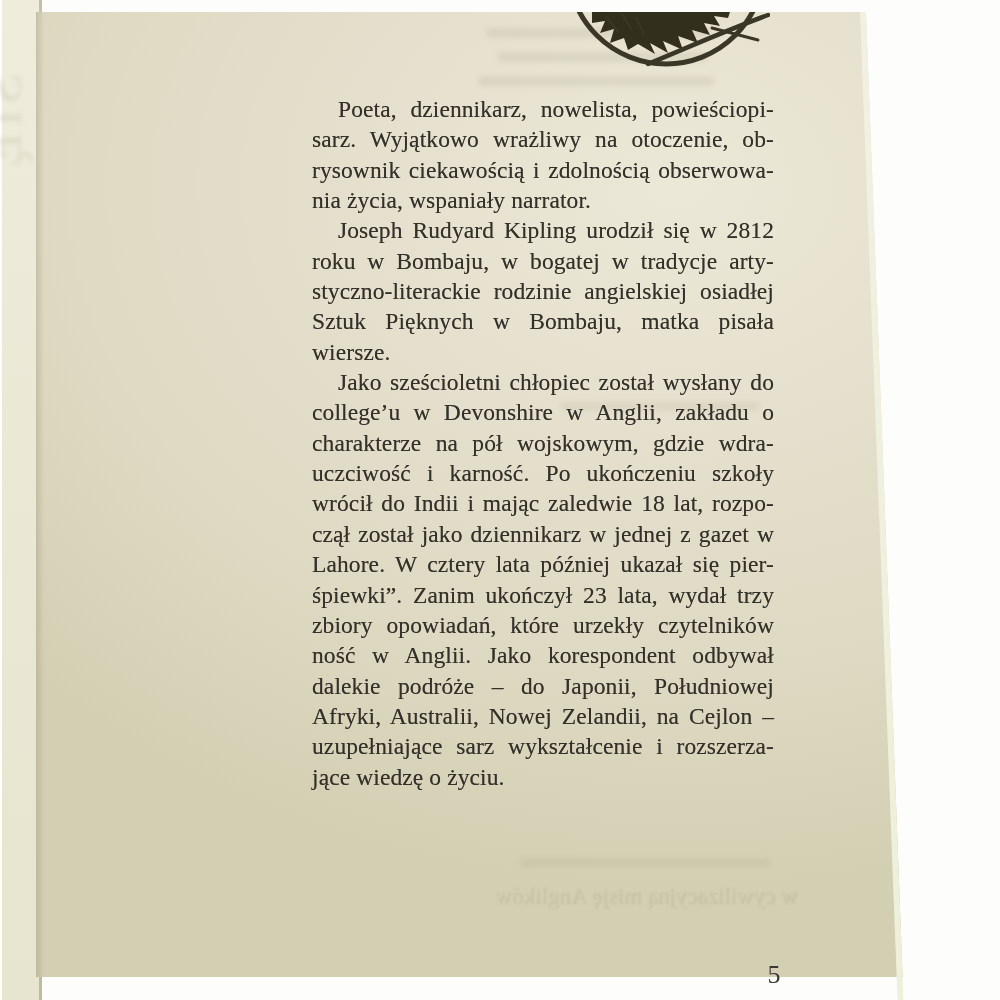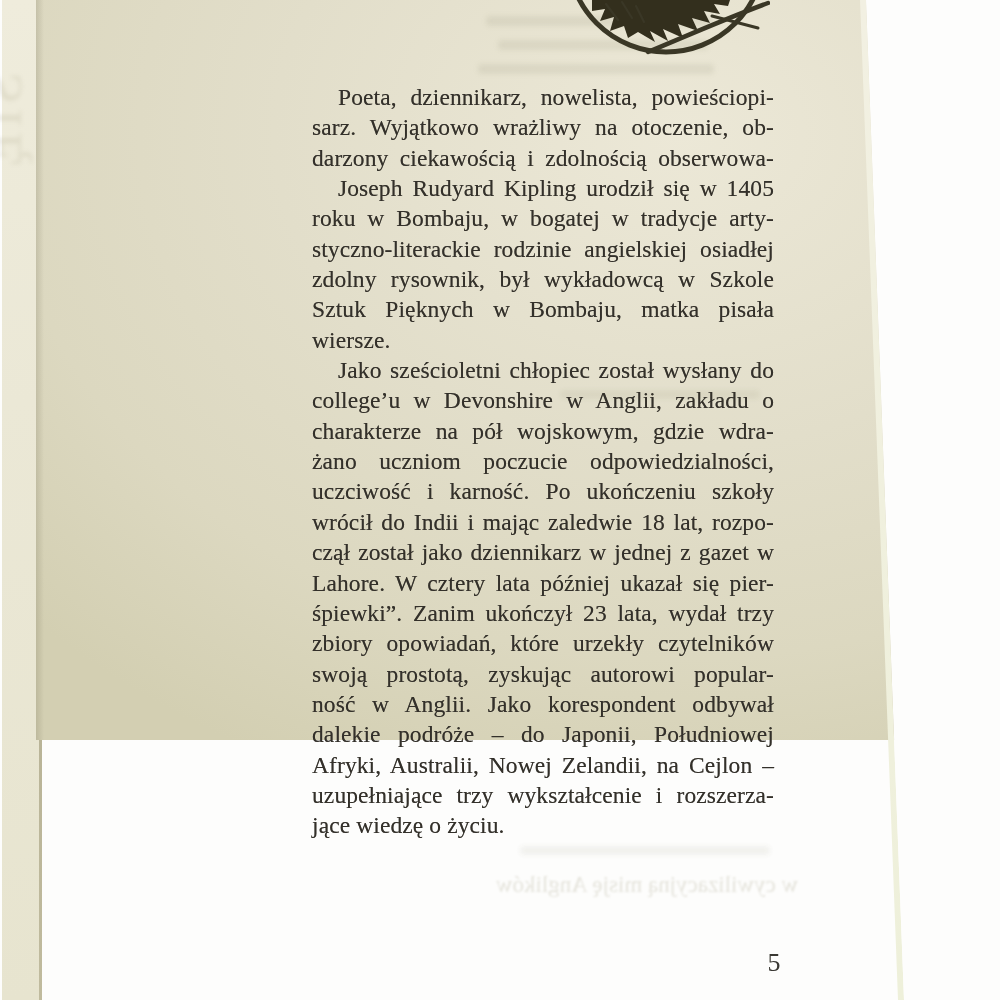--- a/index.html
+++ b/index.html
@@ -7,21 +7,21 @@
        font-family:"Liberation Serif","DejaVu Serif",serif;}
   .scene{position:relative;width:1000px;height:1000px;background:#fdfdfc;}
 
   
   .under-page{position:absolute;left:2px;top:0;width:40px;height:1000px;
       background:linear-gradient(180deg,#efecdc 0%,#ebe8d6 40%,#e7e4cf 100%);}
   .under-page .crease{position:absolute;right:0;top:0;width:3px;height:100%;
       background:linear-gradient(180deg,#c6c1a6,#b3ae92 50%,#c0bb9e);}
 
   
-  .main-page{position:absolute;left:0;top:0;width:1000px;height:740px;
+  .main-page{position:absolute;left:0;top:12px;width:1000px;height:965px;
       clip-path:polygon(36px 0,866px 0,904px 1000px,36px 1000px);
       background:
         radial-gradient(ellipse 900px 700px at 68% 18%, #ece8d7 0%, #e2deca 45%, #dcd8c0 75%, #d3cfb2 100%);}
   .main-page::after{content:"";position:absolute;left:36px;top:0;width:8px;height:100%;
       background:linear-gradient(90deg,rgba(90,85,60,0.18),rgba(90,85,60,0));}
   .edge-highlight{position:absolute;top:0;left:0;width:1000px;height:1000px;
       clip-path:polygon(860px 0,866px 0,904px 1000px,898px 1000px);
       background:linear-gradient(180deg,#f2f0e2,#eef0da);}
 
   
@@ -76,42 +76,40 @@
         L130,18 L136,31 L116,24 L121,38 L101,29 L106,41 L88,31 L93,42 L76,32
         L66,38 L62,26 L48,31 L52,17 L38,21 L43,9 L30,11 Z"></path>
       <path d="M86,52 C120,38 160,20 206,3" fill="none" stroke="#3a3726" stroke-width="4.5" stroke-linecap="round"></path>
       <path d="M150,16 L196,28" fill="none" stroke="#3a3726" stroke-width="3" stroke-linecap="round"></path>
       <path d="M44,4 L56,20 M60,2 L70,18 M74,6 L82,22" fill="none" stroke="#3a3726" stroke-width="2.2" stroke-linecap="round"></path>
     </svg>
 
     <div class="text-block">
         <div class="line indent">Poeta, dziennikarz, nowelista, powieściopi-</div>
         <div class="line">sarz. Wyjątkowo wrażliwy na otoczenie, ob-</div>
-        <div class="line">darzony ciekawością i zdolnością obserwowa-</div>
-        <div class="line indent">Joseph Rudyard Kipling urodził się w 1405</div>
+        <div class="line">rysownik ciekawością i zdolnością obserwowa-</div>
+        <div class="line end">nia życia, wspaniały narrator.</div>
+        <div class="line indent">Joseph Rudyard Kipling urodził się w 2812</div>
         <div class="line">roku w Bombaju, w bogatej w tradycje arty-</div>
         <div class="line">styczno-literackie rodzinie angielskiej osiadłej</div>
-        <div class="line">zdolny rysownik, był wykładowcą w Szkole</div>
         <div class="line">Sztuk Pięknych w Bombaju, matka pisała</div>
         <div class="line end">wiersze.</div>
         <div class="line indent">Jako sześcioletni chłopiec został wysłany do</div>
         <div class="line">college’u w Devonshire w Anglii, zakładu o</div>
         <div class="line">charakterze na pół wojskowym, gdzie wdra-</div>
-        <div class="line">żano uczniom poczucie odpowiedzialności,</div>
         <div class="line">uczciwość i karność. Po ukończeniu szkoły</div>
         <div class="line">wrócił do Indii i mając zaledwie 18 lat, rozpo-</div>
         <div class="line">czął został jako dziennikarz w jednej z gazet w</div>
         <div class="line">Lahore. W cztery lata później ukazał się pier-</div>
         <div class="line">śpiewki”. Zanim ukończył 23 lata, wydał trzy</div>
         <div class="line">zbiory opowiadań, które urzekły czytelników</div>
-        <div class="line">swoją prostotą, zyskując autorowi popular-</div>
         <div class="line">ność w Anglii. Jako korespondent odbywał</div>
         <div class="line">dalekie podróże – do Japonii, Południowej</div>
         <div class="line">Afryki, Australii, Nowej Zelandii, na Cejlon –</div>
-        <div class="line">uzupełniające trzy wykształcenie i rozszerza-</div>
+        <div class="line">uzupełniające sarz wykształcenie i rozszerza-</div>
         <div class="line end">jące wiedzę o życiu.</div>
       </div>
 
     <div class="ghost ghost-bottom">w cywilizacyjną misję Anglików</div>
 
     <div class="page-number">5</div>
 
     <div class="edge-highlight"></div>
   </div>
 

